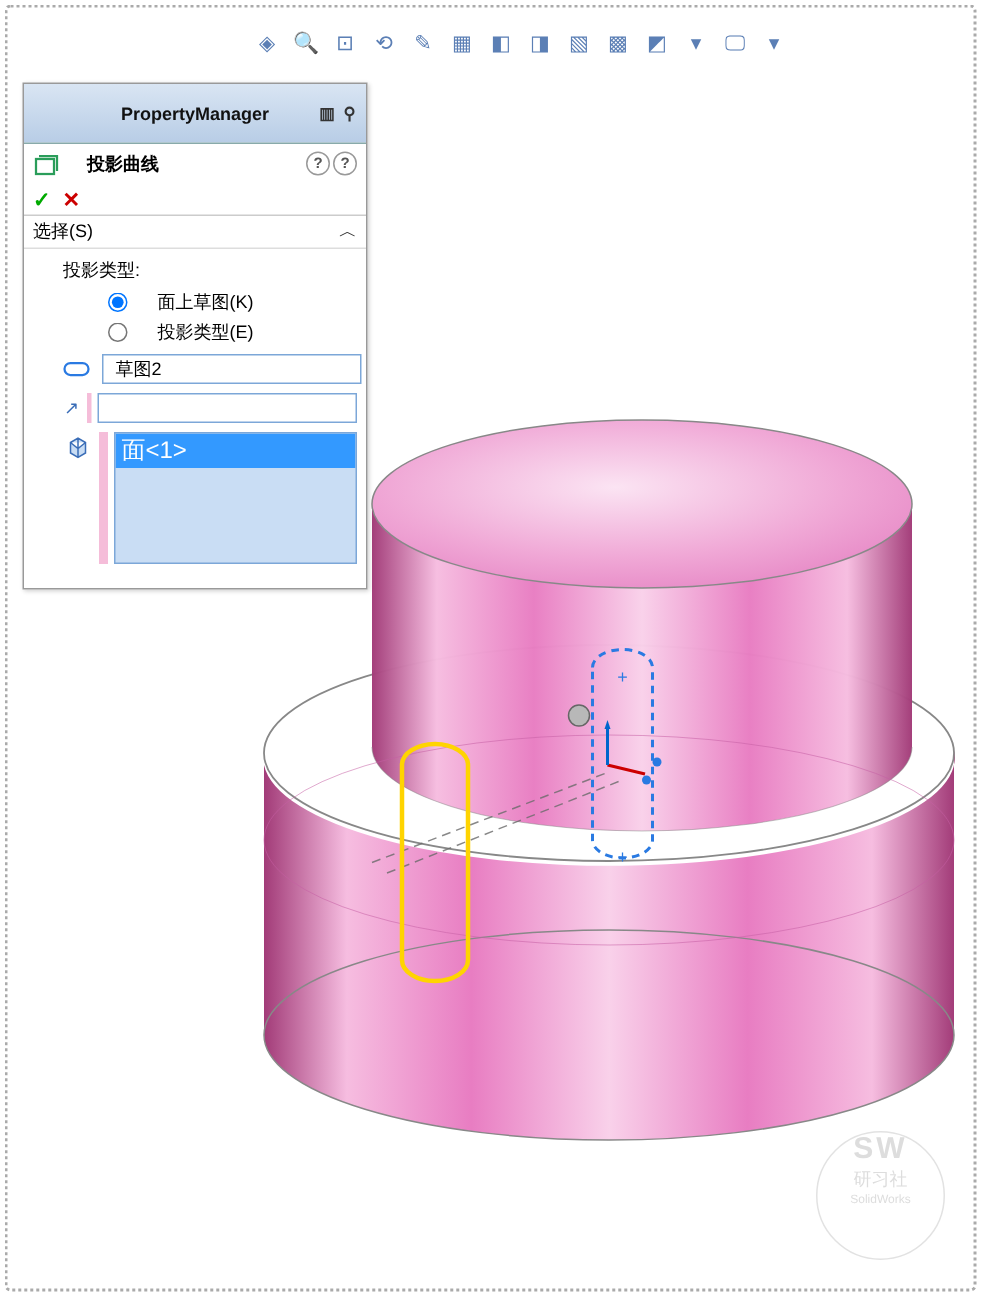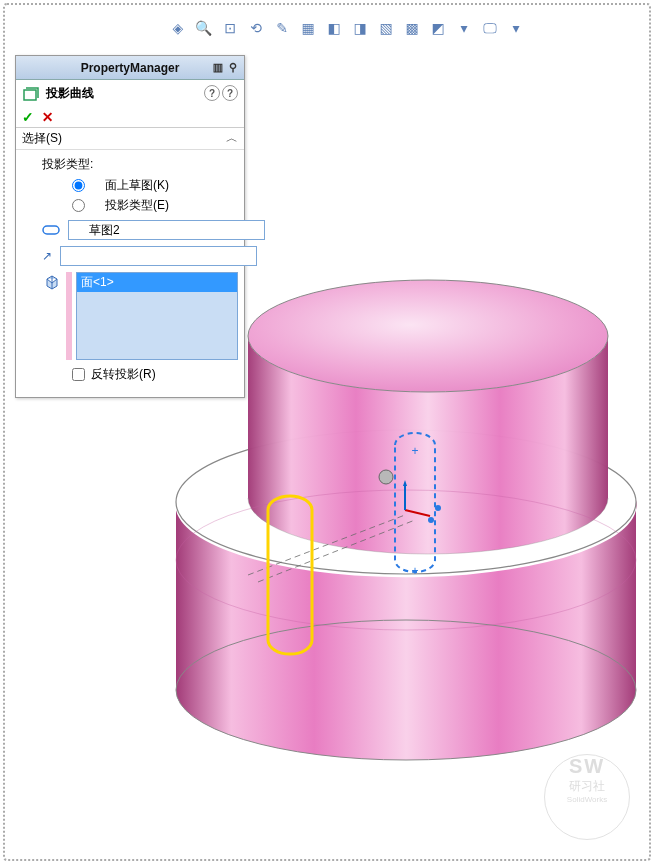--- a/index.html
+++ b/index.html
@@ -5,51 +5,51 @@
 * { box-sizing: border-box; margin: 0; padding: 0; }
 body { font-family: "Microsoft YaHei", Arial, sans-serif; font-size: 12px; background: #fff; width: 654px; height: 864px; position: relative; overflow: hidden; }
 
 .frame-border { position: absolute; inset: 3px; border: 2px dotted #aaa; border-radius: 4px; pointer-events: none; }
 
 .toolbar-top { position: absolute; top: 18px; left: 168px; display: flex; gap: 6px; align-items: center; }
 .toolbar-top .tb-icon { width: 20px; height: 20px; display: flex; align-items: center; justify-content: center; color: #5b7fb5; font-size: 14px; cursor: pointer; }
 
 .panel { position: absolute; top: 55px; left: 15px; width: 230px; background: #fff; border: 1px solid #999; box-shadow: 1px 1px 3px rgba(0,0,0,0.2); }
 
-.panel-header { background: linear-gradient(#d9e5f3, #b8cde6); height: 24px; display: flex; align-items: center; justify-content: center; font-weight: bold; font-size: 12px; color: #111; position: relative; border-bottom: 1px solid #8aa; }
+.panel-header { background: linear-gradient(#d9e5f3, #b8cde6); height: 40px; display: flex; align-items: center; justify-content: center; font-weight: bold; font-size: 12px; color: #111; position: relative; border-bottom: 1px solid #8aa; }
 .panel-header .pin-icons { position: absolute; right: 4px; display: flex; gap: 1px; }
 .panel-header .pin-icons span { width: 14px; height: 14px; display: flex; align-items: center; justify-content: center; color: #333; font-size: 11px; cursor: pointer; }
 
-.feature-title { height: 26px; display: flex; align-items: center; padding: 0 6px; font-weight: bold; gap: 6px; background: #fff; }
+.feature-title { height: 26px; display: flex; align-items: center; padding: 0 6px; font-weight: bold; gap: 18px; background: #fff; }
 .feature-title .ft-icons { margin-left: auto; display: flex; gap: 2px; }
 .feature-title .ft-icons span { width: 16px; height: 16px; border: 1px solid #999; border-radius: 50%; display: flex; align-items: center; justify-content: center; font-size: 10px; color: #555; cursor: pointer; }
 .projcurve-icon { width: 18px; height: 18px; display:inline-block; }
 
 .confirm-row { height: 22px; display: flex; align-items: center; padding: 0 6px; gap: 8px; background: #fff; border-bottom: 1px solid #ccc; }
 .confirm-row .ok { color: #0a0; font-size: 14px; font-weight: bold; cursor: pointer; }
 .confirm-row .cancel { color: #c00; font-size: 14px; font-weight: bold; cursor: pointer; }
 
 .section-head { height: 22px; display: flex; align-items: center; padding: 0 6px; background: #fff; font-weight: normal; justify-content: space-between; border-bottom: 1px solid #ddd; }
 .section-head .collapse { color: #333; cursor: pointer; }
 
 .section-body { padding: 4px 6px 10px 6px; margin-left: 20px; }
 .subtitle { margin: 2px 0 4px 0; }
 .radio-row { display: flex; align-items: center; gap: 20px; margin: 3px 0 3px 30px; }
 .radio-row input { margin: 0; }
 
 .input-row { display: flex; align-items: center; gap: 4px; margin: 6px 0; }
 .input-row .row-icon { width: 20px; height: 16px; display: flex; align-items: center; justify-content: center; color: #3a6db7; }
 .input-row .pinkbar { width: 6px; background: #f5bdd9; align-self: stretch; }
-.input-row input[type=text] { flex: 1; height: 20px; border: 1px solid #7ca7d8; padding: 0 20px; font-size: 12px; }
+.input-row input[type=text] { flex: 1; height: 20px; border: 1px solid #7ca7d8; padding: 0 8px; font-size: 12px; }
 
 .face-row { display: flex; align-items: flex-start; gap: 4px; margin: 6px 0; }
 .face-row .row-icon { width: 20px; height: 16px; display: flex; align-items: center; justify-content: center; color: #3a6db7; margin-top: 2px; }
 .face-row .pinkbar { width: 6px; background: #f5bdd9; align-self: stretch; }
 .face-listbox { flex: 1; height: 88px; border: 1px solid #7ca7d8; background: #c9ddf4; overflow: hidden; }
-.face-listbox .sel-item { background: #3399ff; color: #fff; padding: 1px 4px; font-size: 12px; }
+.face-listbox .sel-item { background: #3399ff; color: #fff; padding: 1px 4px; font-size: 16px; }
 
 .check-row { display: flex; align-items: center; gap: 6px; margin: 4px 0 4px 30px; }
 .check-row input { margin: 0; }
 
 .viewport { position: absolute; inset: 0; z-index: -1; }
 
 .watermark { position: absolute; right: 24px; bottom: 24px; width: 86px; height: 86px; border: 1px solid #e2e2e2; border-radius: 50%; display: flex; flex-direction: column; align-items: center; justify-content: flex-start; color: #ddd; font-size: 12px; }
 .watermark .wm-big { font-size: 20px; letter-spacing: 2px; font-weight: bold; }
 </style>
 </head>
@@ -199,24 +199,20 @@
         <svg width="16" height="16" viewBox="0 0 16 16">
             <path d="M3 5 L8 2 L13 5 L13 12 L8 15 L3 12 Z M8 2 L8 9 M3 5 L8 9 L13 5 M8 9 L8 15" fill="#c9ddf4" stroke="#3a6db7" stroke-width="1"></path>
           </svg>
       </span>
       <span class="pinkbar"></span>
       <div class="face-listbox">
         <div class="sel-item">面&lt;1&gt;</div>
       </div>
     </div>
 
-    <div class="check-row">
-      <input type="checkbox" style="">
-      <span>反转投影(R)</span>
-    </div>
   </div>
 </div>
 
 <div class="watermark">
   <div class="wm-big">SW</div>
   <div>研习社</div>
   <div style="font-size:8px">SolidWorks</div>
 </div>
 
 <div class="frame-border"></div>

